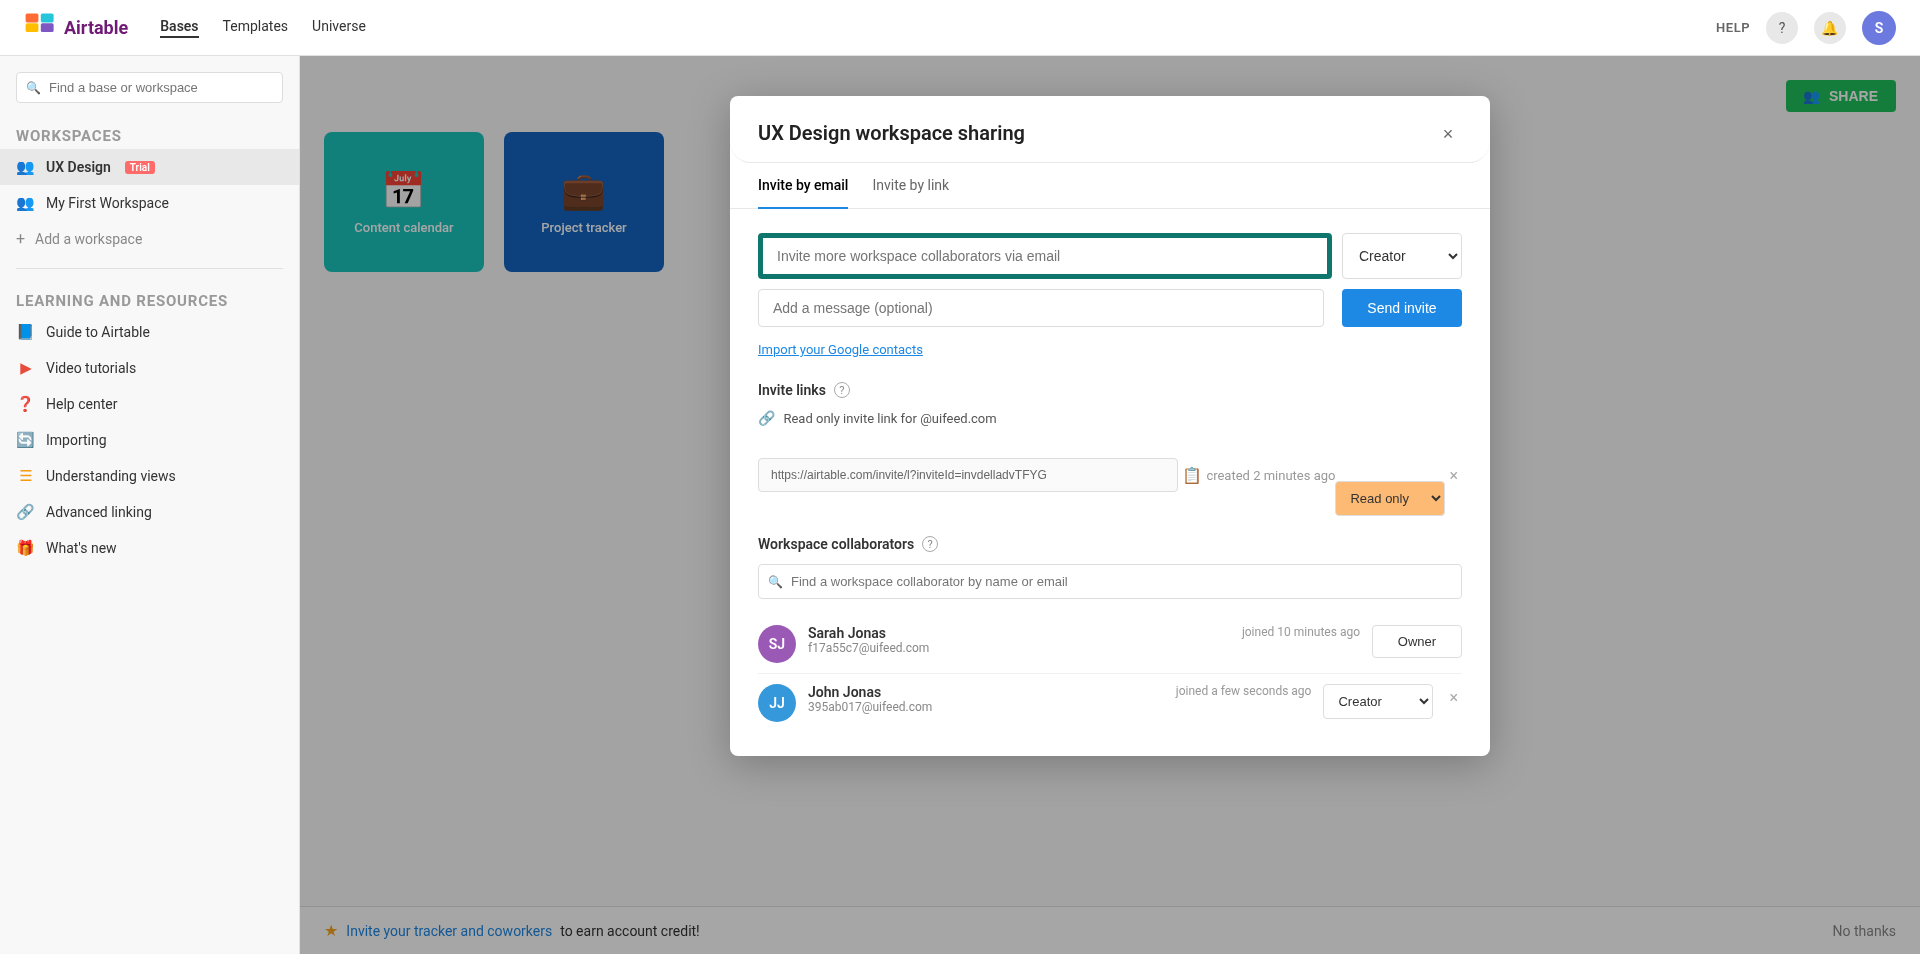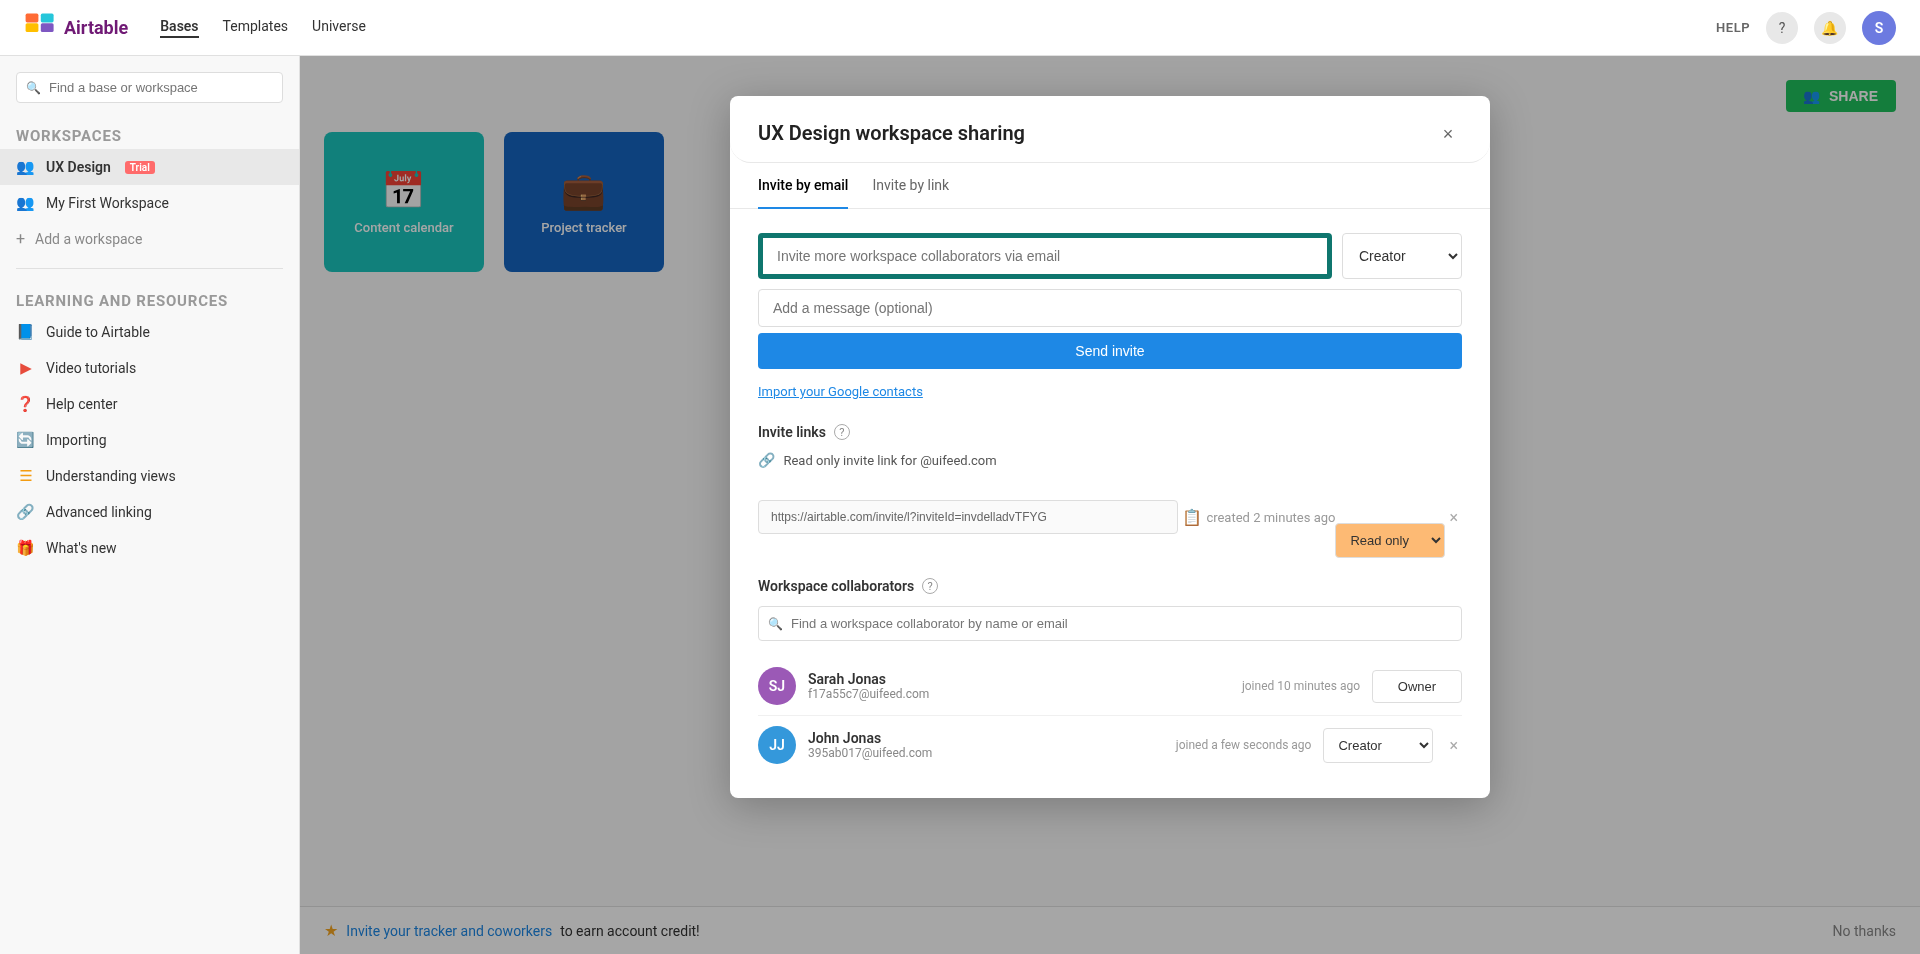--- a/index.html
+++ b/index.html
@@ -291,23 +291,22 @@
       border: 1px solid #ddd;
       border-radius: 4px;
       font-size: 14px;
       color: #333;
       background: #fff;
       cursor: pointer;
       min-width: 120px;
     }
     .message-row {
       display: flex;
-      gap: 6px;
+      gap: 18px;
       margin-bottom: 12px;
-      flex-direction: column;
     }
     .message-input {
       flex: 1;
       padding: 10px 14px;
       border: 1px solid #ddd;
       border-radius: 4px;
       font-size: 14px;
       color: #999;
       outline: none;
     }
@@ -433,21 +432,21 @@
     .collab-search-icon {
       position: absolute;
       left: 10px;
       top: 50%;
       transform: translateY(-50%);
       color: #aaa;
       font-size: 12px;
     }
     .collaborator-row {
       display: flex;
-      align-items: center;
+      align-items: flex-start;
       padding: 10px 0;
       gap: 12px;
     }
     .collaborator-row + .collaborator-row {
       border-top: 1px solid #f0f0f0;
     }
     .collab-avatar {
       width: 38px;
       height: 38px;
       border-radius: 50%;

